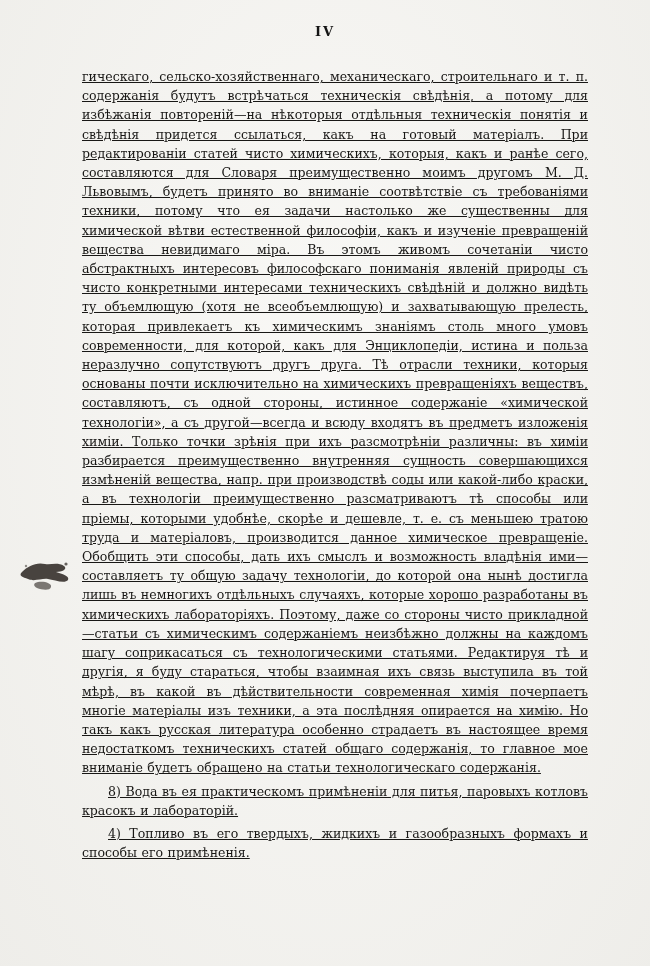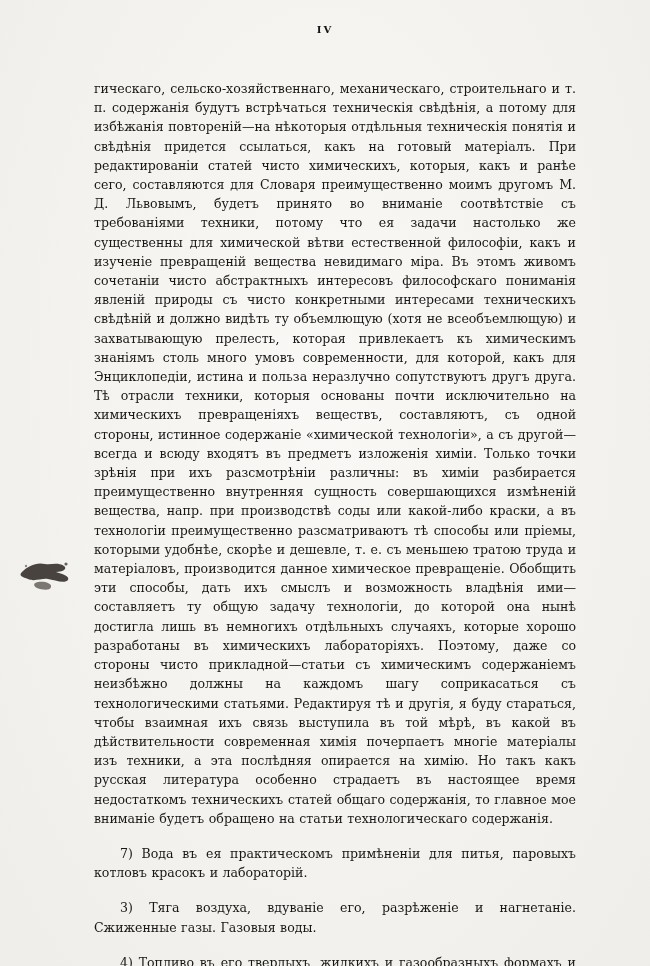--- a/index.html
+++ b/index.html
@@ -22,39 +22,40 @@
       radial-gradient(ellipse at 50% 40%, rgba(255,255,255,0.35), rgba(0,0,0,0.03)),
       #f6f5f1;
   }
   .page-number {
     position: absolute;
     top: 24px;
     left: 0;
     right: 0;
     text-align: center;
     font-weight: bold;
-    font-size: 10px;
+    font-size: 13px;
     letter-spacing: 2px;
     color: #141414;
   }
   .text-block {
     position: absolute;
     top: 63px;
     left: 78px;
     width: 514px;
     font-size: 12.55px;
     line-height: 19.2px;
     text-align: justify;
     text-justify: inter-word;
     word-spacing: 0.5px;
     color: #181715;
   }
   .text-block p {
-    margin: 16px;
+    margin: 4px;
     text-indent: 0;
+    text-decoration: underline;
   }
   .text-block p.indent {
     text-indent: 26px;
   }
   .ink-smudge {
     position: absolute;
     left: 18px;
     top: 552px;
     width: 56px;
     height: 46px;
@@ -74,21 +75,20 @@
     <path d="M20,30 C26,29 34,31 33,35 C32,39 24,38 19,36 C15,34 15,31 20,30 Z" fill="#2a2420" opacity="0.6"></path>
     <circle cx="48" cy="12" r="1.6" fill="#2a2420" opacity="0.7"></circle>
     <circle cx="8" cy="14" r="1.2" fill="#2a2420" opacity="0.5"></circle>
   </svg>
 
   <div class="text-block">
 
     <p>гическаго, сельско-хозяйственнаго, механическаго, строительнаго и т. п. содержанія будутъ встрѣчаться техническія свѣдѣнія, а потому для избѣжанія повтореній—на нѣкоторыя отдѣльныя техническія понятія и свѣдѣнія придется ссылаться, какъ на готовый матеріалъ. При редактированіи статей чисто химическихъ, которыя, какъ и ранѣе сего, составляются для Словаря преимущественно моимъ другомъ М. Д. Львовымъ, будетъ принято во вниманіе соотвѣтствіе съ требованіями техники, потому что ея задачи настолько же существенны для химической вѣтви естественной философіи, какъ и изученіе превращеній вещества невидимаго міра. Въ этомъ живомъ сочетаніи чисто абстрактныхъ интересовъ философскаго пониманія явленій природы съ чисто конкретными интересами техническихъ свѣдѣній и должно видѣть ту объемлющую (хотя не всеобъемлющую) и захватывающую прелесть, которая привлекаетъ къ химическимъ знаніямъ столь много умовъ современности, для которой, какъ для Энциклопедіи, истина и польза неразлучно сопутствуютъ другъ друга. Тѣ отрасли техники, которыя основаны почти исключительно на химическихъ превращеніяхъ веществъ, составляютъ, съ одной стороны, истинное содержаніе «химической технологіи», а съ другой—всегда и всюду входятъ въ предметъ изложенія химіи. Только точки зрѣнія при ихъ разсмотрѣніи различны: въ химіи разбирается преимущественно внутренняя сущность совершающихся измѣненій вещества, напр. при производствѣ соды или какой-либо краски, а въ технологіи преимущественно разсматриваютъ тѣ способы или пріемы, которыми удобнѣе, скорѣе и дешевле, т. е. съ меньшею тратою труда и матеріаловъ, производится данное химическое превращеніе. Обобщить эти способы, дать ихъ смыслъ и возможность владѣнія ими—составляетъ ту общую задачу технологіи, до которой она нынѣ достигла лишь въ немногихъ отдѣльныхъ случаяхъ, которые хорошо разработаны въ химическихъ лабораторіяхъ. Поэтому, даже со стороны чисто прикладной—статьи съ химическимъ содержаніемъ неизбѣжно должны на каждомъ шагу соприкасаться съ технологическими статьями. Редактируя тѣ и другія, я буду стараться, чтобы взаимная ихъ связь выступила въ той мѣрѣ, въ какой въ дѣйствительности современная химія почерпаетъ многіе матеріалы изъ техники, а эта послѣдняя опирается на химію. Но такъ какъ русская литература особенно страдаетъ въ настоящее время недостаткомъ техническихъ статей общаго содержанія, то главное мое вниманіе будетъ обращено на статьи технологическаго содержанія.</p>
 
 
-    <p class="indent">7) Вода въ ея практическомъ примѣненіи для питья, паровыхъ котловъ красокъ и лабораторій.</p>
+    <p class="indent">8) Вода въ ея практическомъ примѣненіи для питья, паровыхъ котловъ красокъ и лабораторій.</p>
 
 
-    <p class="indent">3) Тяга воздуха, вдуваніе его, разрѣженіе и нагнетаніе. Сжиженные газы. Газовыя воды.</p>
 
     <p class="indent">4) Топливо въ его твердыхъ, жидкихъ и газообразныхъ формахъ и способы его примѣненія.</p>
 
   </div>
 </div>
 
 </body></html>

